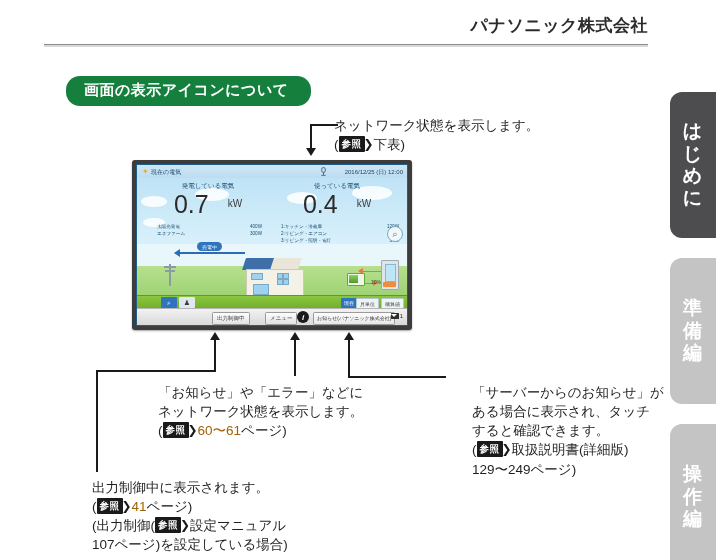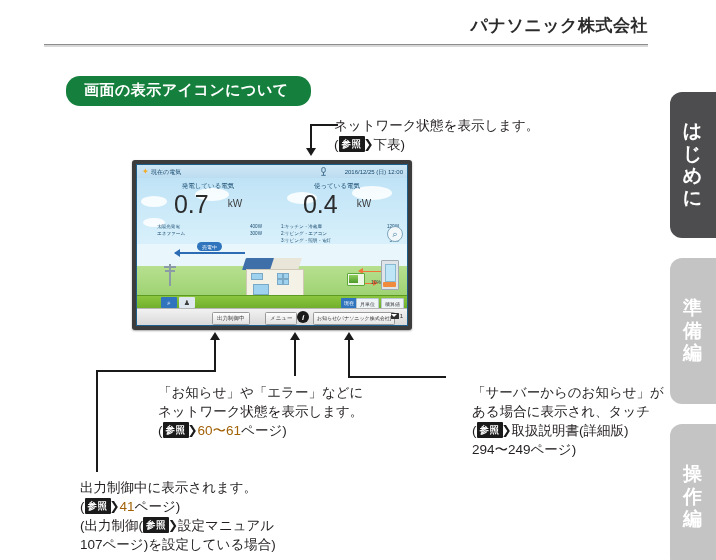--- a/index.html
+++ b/index.html
@@ -171,21 +171,21 @@
   .callout .ref{
     display:inline-block;background:#1a1a1a;color:#fff;font-size:9.5px;
     font-weight:700;padding:1px 3px 1.5px 3px;border-radius:1px;
     vertical-align:2px;letter-spacing:.5px;
   }
   .callout .refarrow{color:#1a1a1a;font-size:12px;vertical-align:1px;margin-left:-1px;}
   .pg{color:#a16207;}
   #callout-network{left:334px;top:116px;width:240px;}
   #callout-info{left:158px;top:383px;width:260px;}
   #callout-server{left:443px;top:383px;width:215px;margin-left:29px;}
-  #callout-output{left:80px;top:478px;width:320px;}
+  #callout-output{left:92px;top:478px;width:320px;}
   
   .line{position:absolute;background:#1a1a1a;}
   .vline{width:1.6px;}
   .hline{height:1.6px;}
   .arrow-down{
     position:absolute;width:0;height:0;
     border-left:5px solid transparent;border-right:5px solid transparent;
     border-top:8px solid #1a1a1a;
   }
   .arrow-up{
@@ -352,22 +352,23 @@
 
 <div class="callout" id="callout-info">
   <div>「お知らせ」や「エラー」などに</div>
   <div>ネットワーク状態を表示します。</div>
   <div>(<span class="ref">参照</span><span class="refarrow">❯</span><span class="pg">60〜61</span><span>ページ</span>)</div>
 </div>
 
 <div class="callout" id="callout-server">
   <div>「サーバーからのお知らせ」が</div>
   <div>ある場合に表示され、タッチ</div>
+  <div>すると確認できます。</div>
   <div>(<span class="ref">参照</span><span class="refarrow">❯</span><span>取扱説明書(詳細版)</span></div>
-  <div>294〜249ページ)</div>
+  <div>129〜249ページ)</div>
 </div>
 
 <div class="callout" id="callout-output">
   <div>出力制御中に表示されます。</div>
   <div>(<span class="ref">参照</span><span class="refarrow">❯</span><span class="pg">41</span><span>ページ</span>)</div>
   <div><span>(出力制御(</span><span class="ref">参照</span><span class="refarrow">❯</span><span>設定マニュアル</span></div>
   <div>107ページ)を設定している場合)</div>
 </div>
 
 </body></html>

